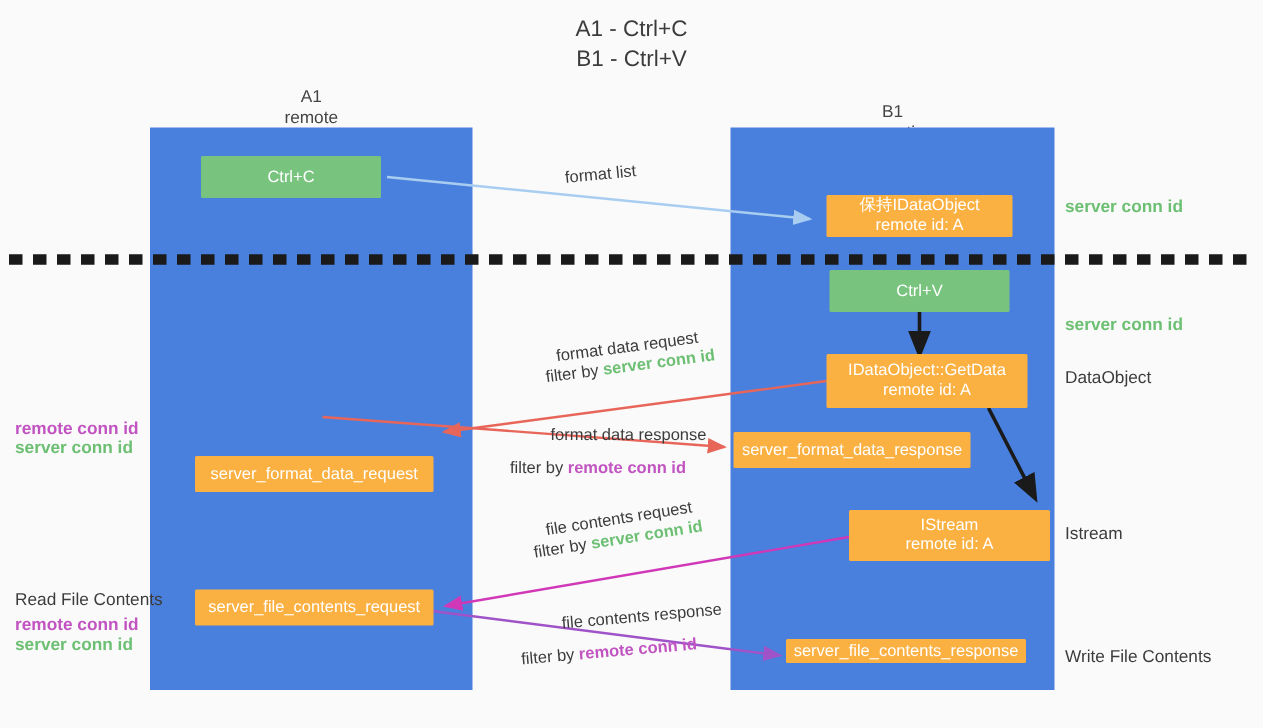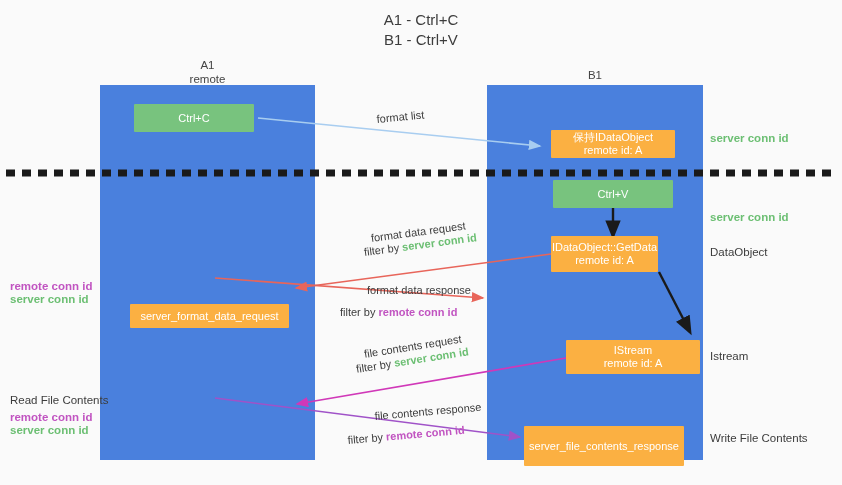--- a/index.html
+++ b/index.html
@@ -118,37 +118,43 @@
 
   <div class="box orange" style="left:551px;top:130px;width:124px;height:28px;">
     <div>保持IDataObject</div>
     <div class="l2">remote id: A</div>
   </div>
 
   <div class="box green" style="left:553px;top:180px;width:120px;height:28px;">
     <div>Ctrl+V</div>
   </div>
 
-  <div class="box orange" style="left:551px;top:236px;width:107px;height:36px;">
+  <div class="box orange" style="left:551px;top:236px;width:134px;height:36px;">
     <div>IDataObject::GetData</div>
     <div class="l2">remote id: A</div>
   </div>
 
   <div class="box orange" style="left:566px;top:340px;width:134px;height:34px;">
     <div>IStream</div>
     <div class="l2">remote id: A</div>
   </div>
 
   <div class="box orange" style="left:130px;top:276px;width:159px;height:24px;margin-top:28px;">
     <div>server_format_data_request</div>
   </div>
 
+  <div class="box orange" style="left:489px;top:288px;width:158px;height:24px;">
+    <div>server_format_data_response</div>
+  </div>
 
+  <div class="box orange" style="left:130px;top:393px;width:159px;height:24px;">
+    <div>server_file_contents_request</div>
+  </div>
 
-  <div class="box orange" style="left:524px;top:426px;width:160px;height:40px;">
+  <div class="box orange" style="left:524px;top:426px;width:160px;height:16px;">
     <div>server_file_contents_response</div>
   </div>
 
   <div class="slabel green-t" style="left:710px;top:131px;">server conn id</div>
   <div class="slabel green-t" style="left:710px;top:210px;">server conn id</div>
   <div class="slabel plain-t" style="left:710px;top:245px;">DataObject</div>
   <div class="slabel plain-t" style="left:710px;top:349px;">Istream</div>
   <div class="slabel plain-t" style="left:710px;top:431px;">Write File Contents</div>
 
   <div class="slabel purple-t" style="left:10px;top:279px;">remote conn id</div>

